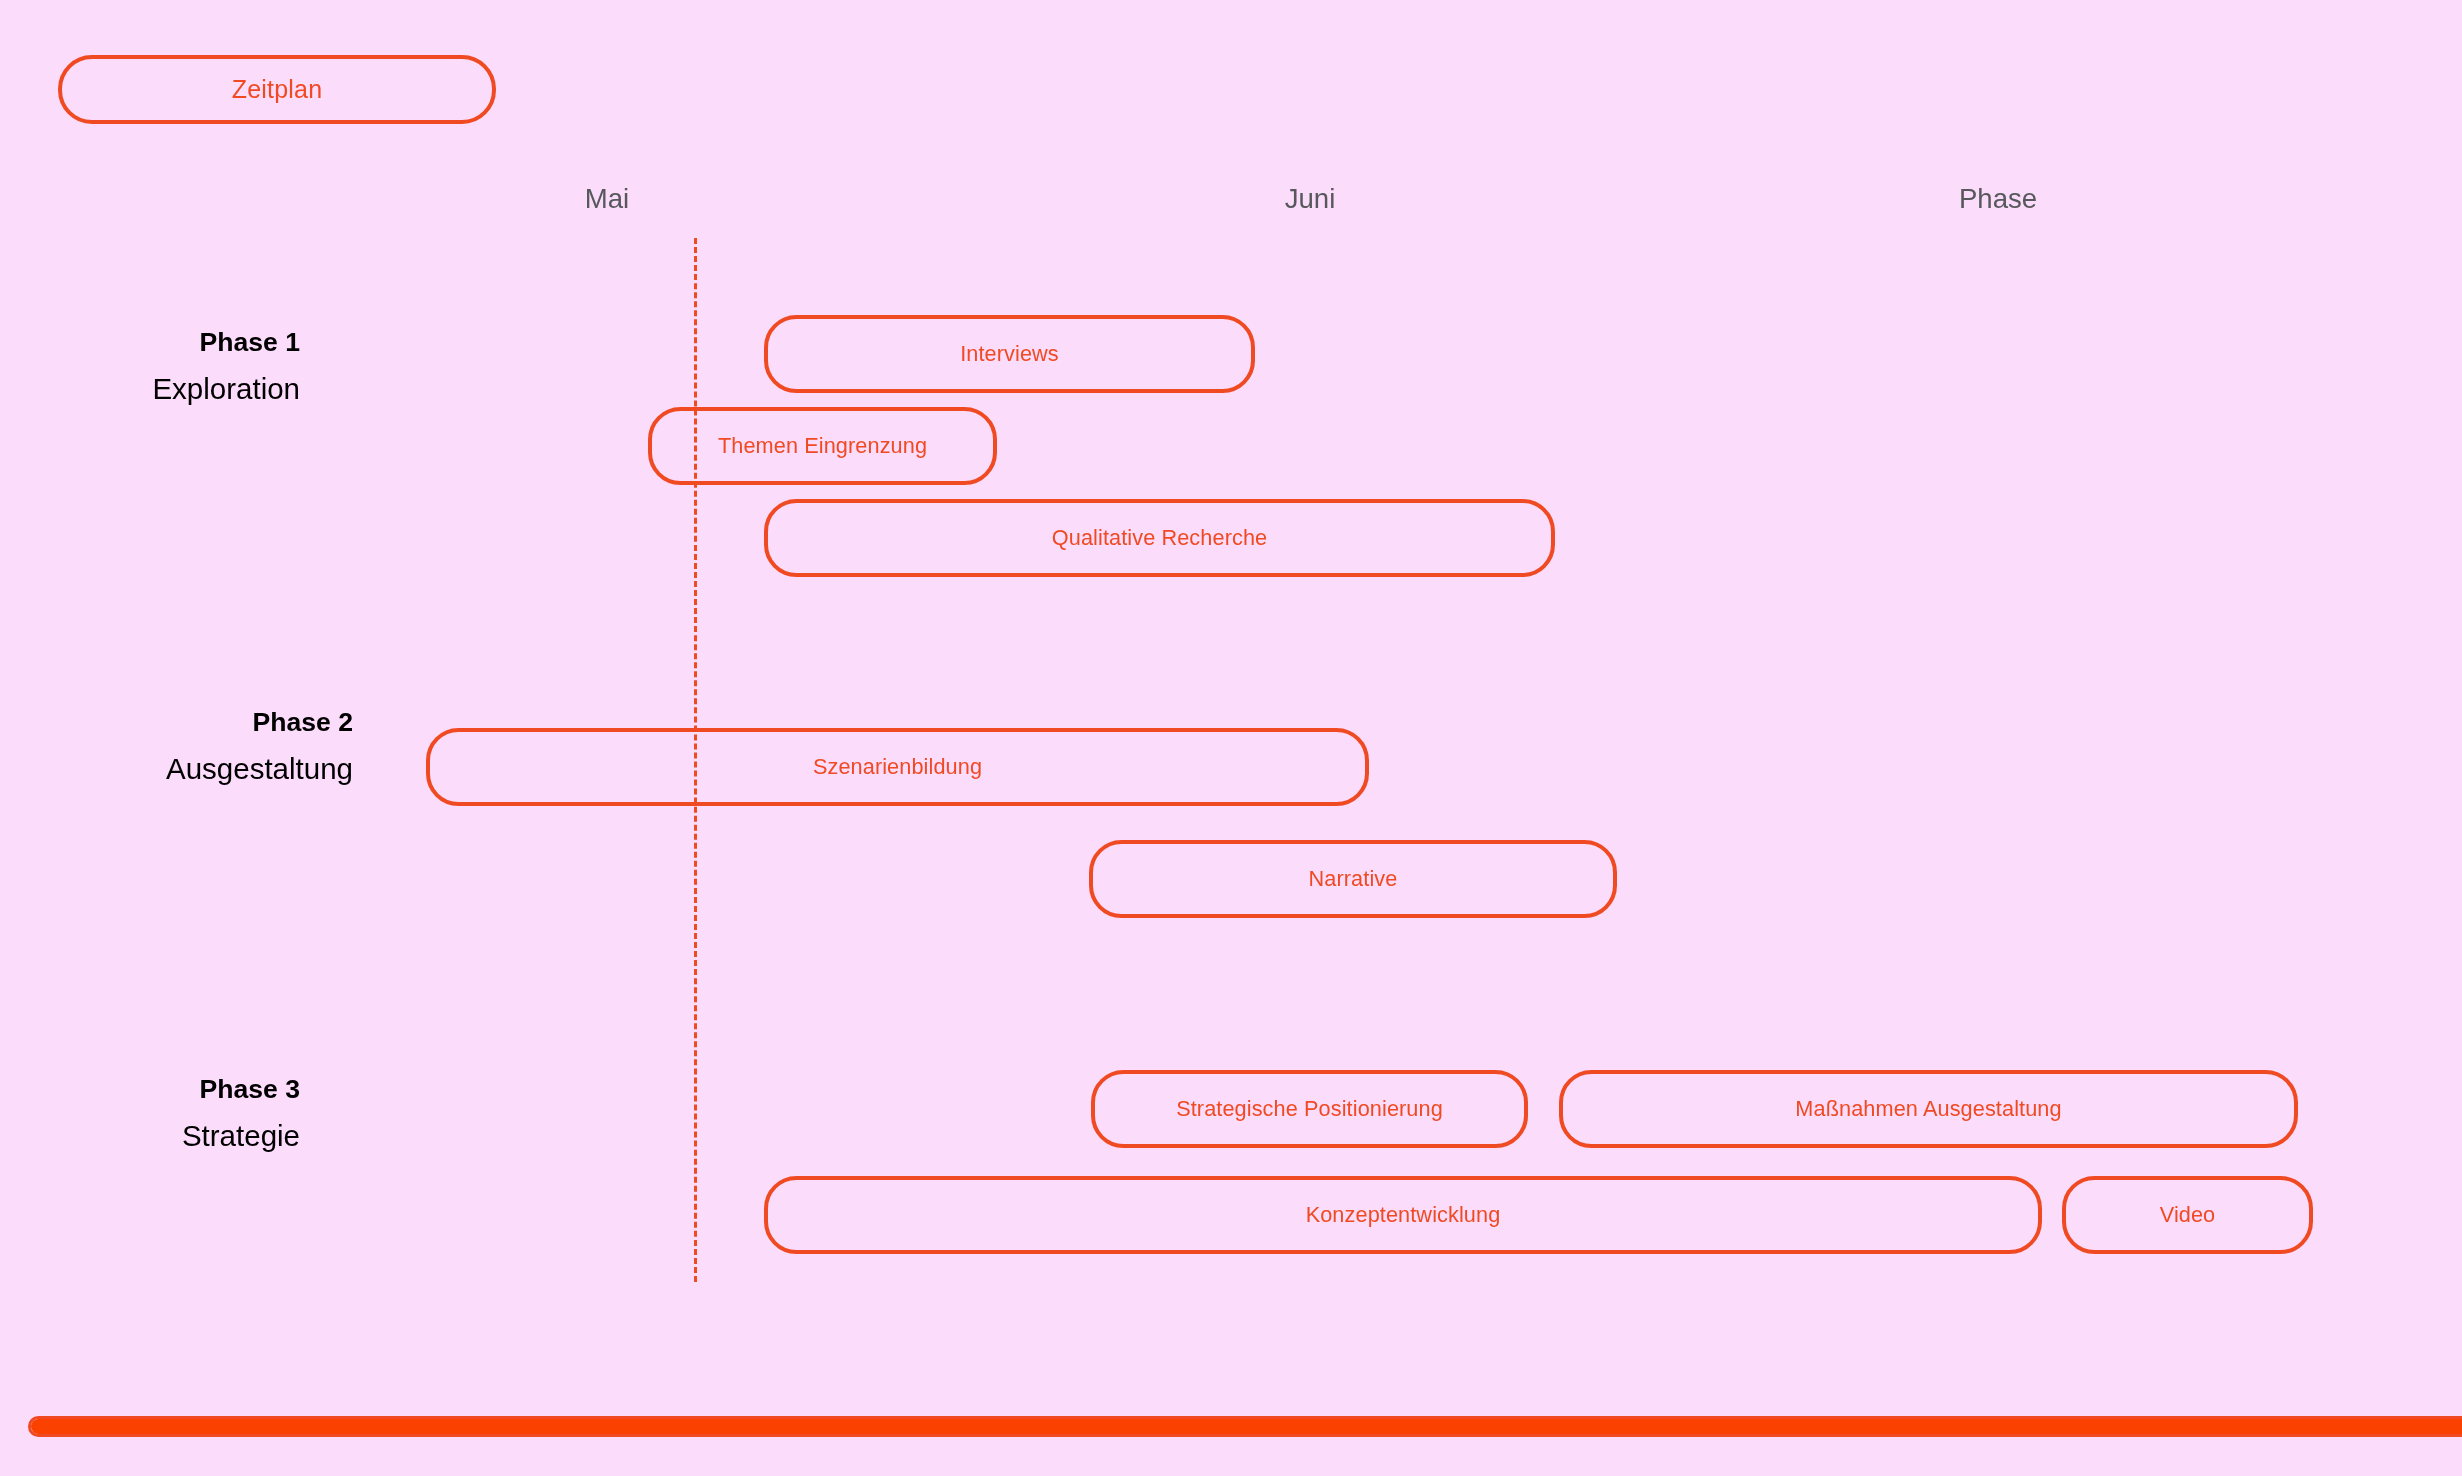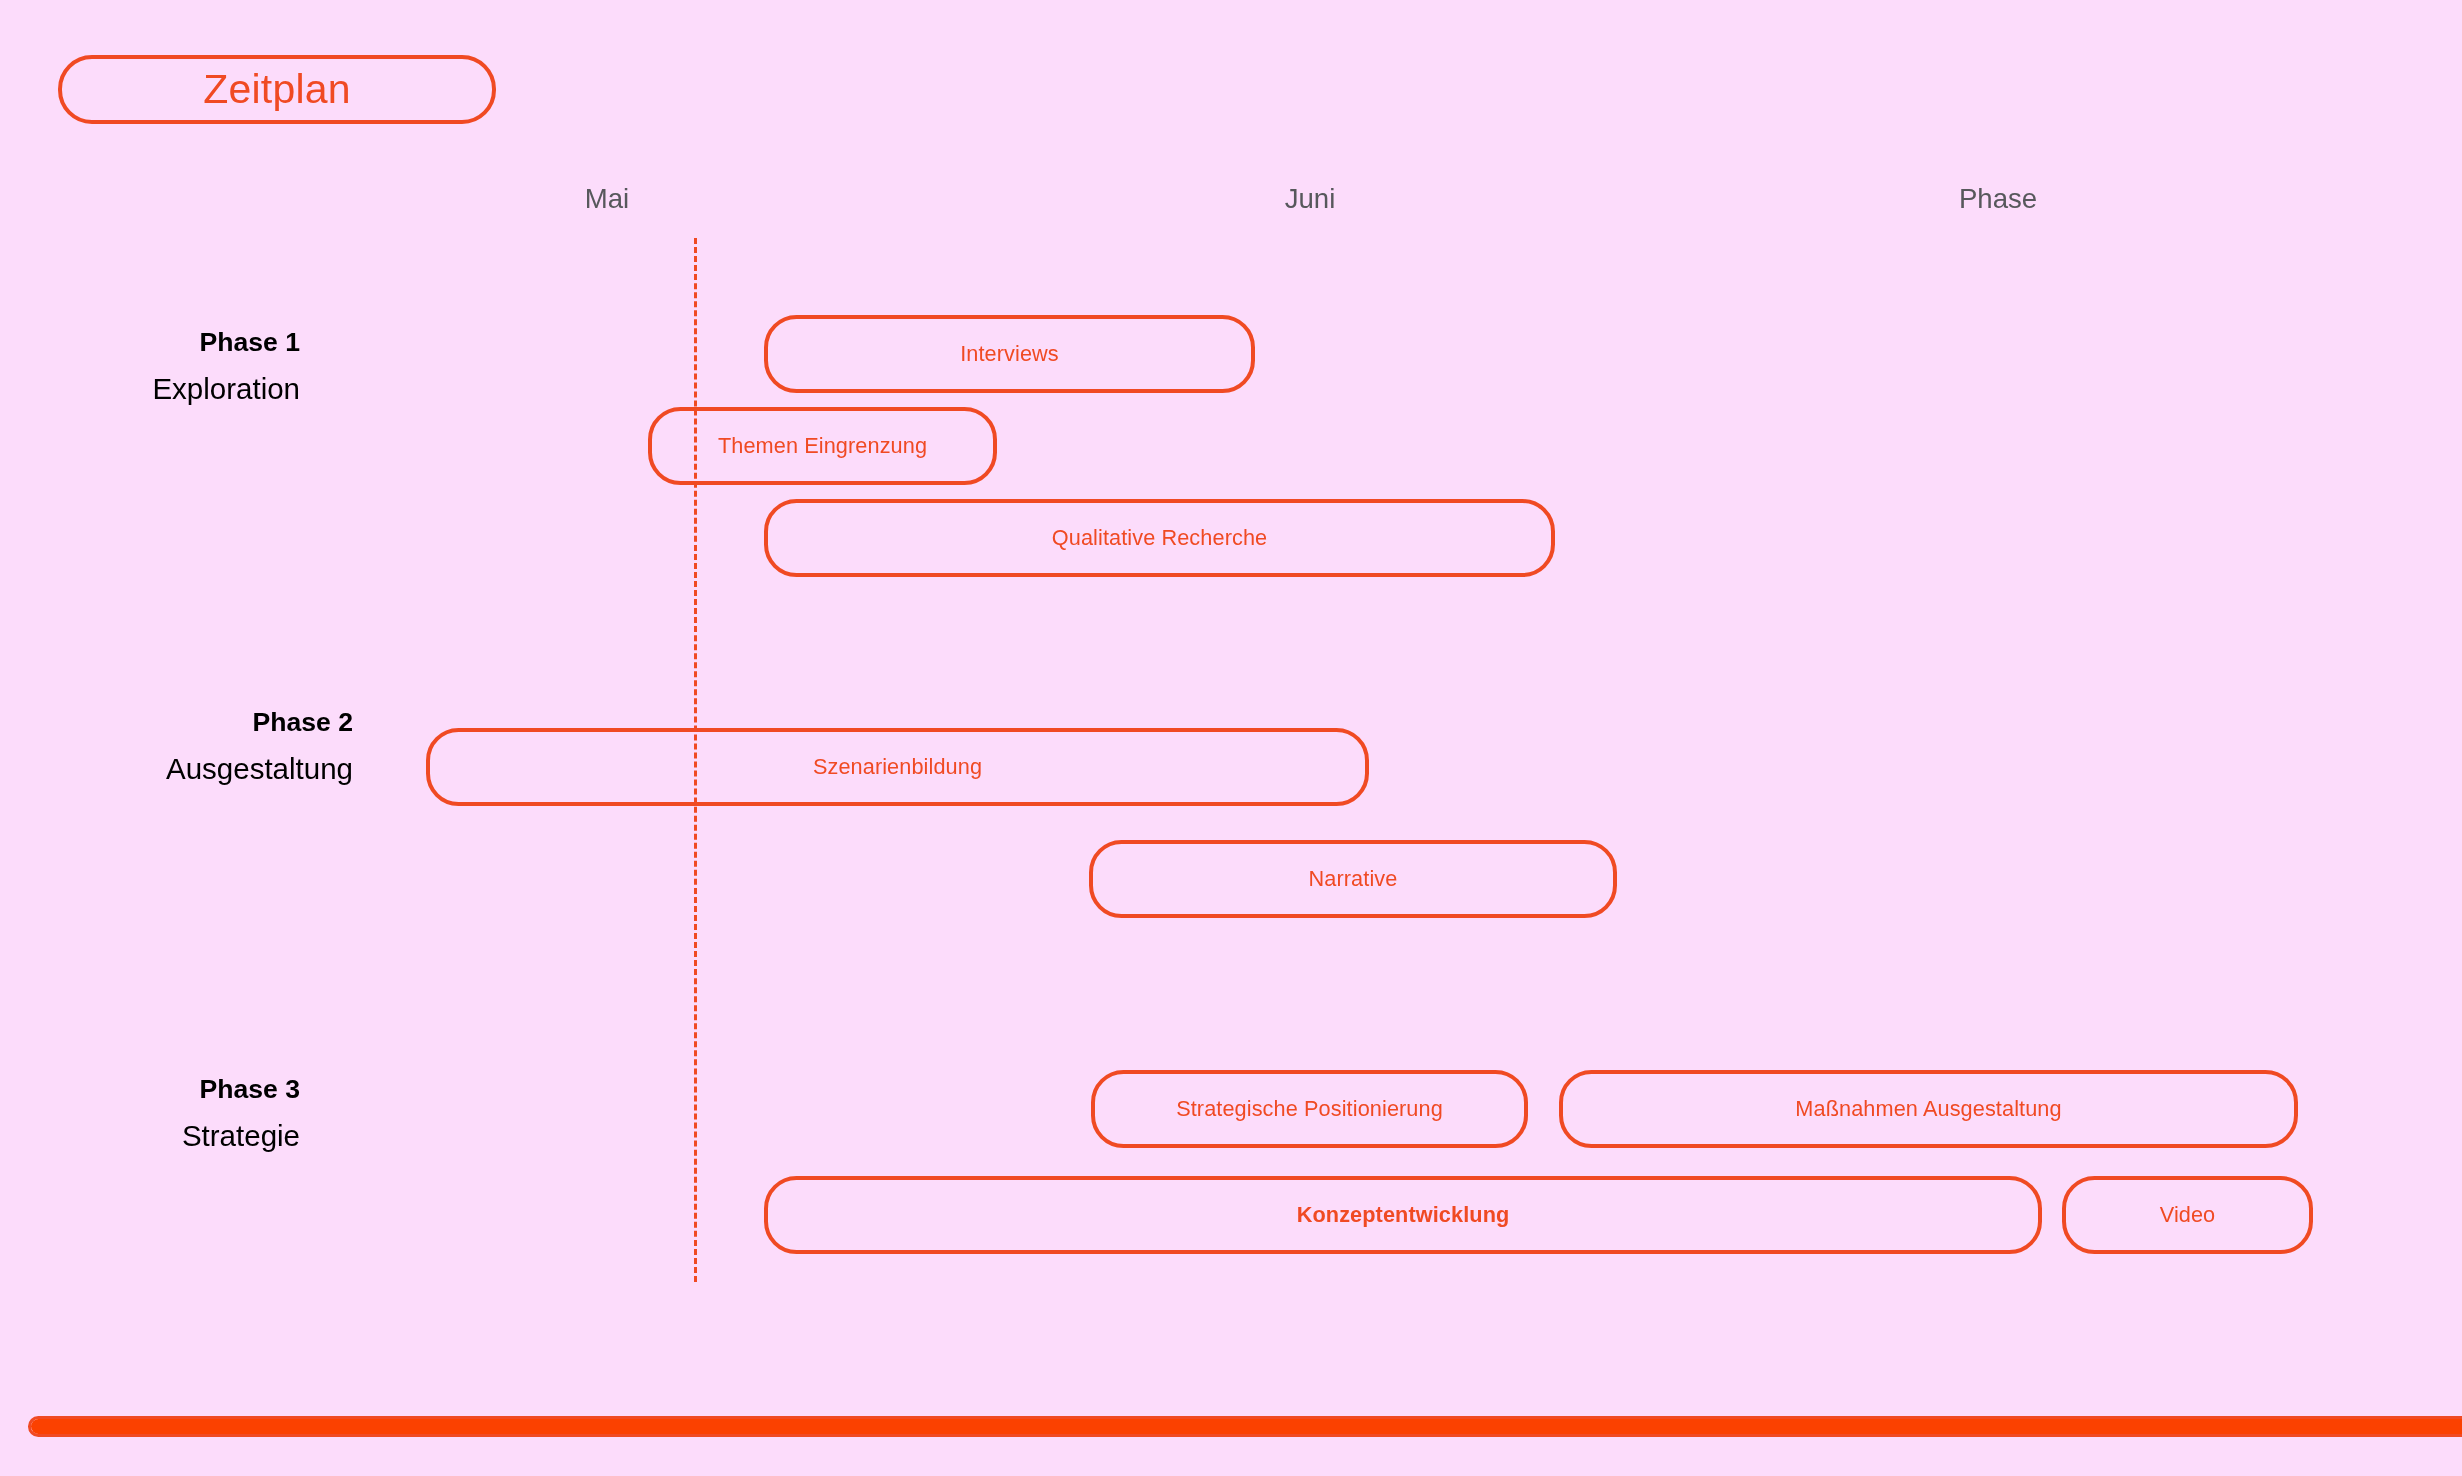--- a/index.html
+++ b/index.html
@@ -26,21 +26,21 @@
     box-sizing: border-box;
     border: 4.4px solid #f04a23;
     border-radius: 34px;
     display: flex;
     align-items: center;
     justify-content: center;
     background: transparent;
   }
   #title-pill .pill-label {
     color: #f04a23;
-    font-size: 41px;
+    font-size: 25px;
     letter-spacing: 0.2px;
     white-space: nowrap;
   }
 
   
   .month-label {
     position: absolute;
     top: 183px;
     color: #57585c;
     font-size: 27.6px;
@@ -162,21 +162,21 @@
     <div class="phase-label" style="right: 2326px; top: 1076px;">
       <span class="phase-num">Phase 3</span>
       <span class="phase-name">Strategie</span>
     </div>
     <div class="task-bar" style="left: 1091px; top: 1070px; width: 437px;">
       <span class="task-label">Strategische Positionierung</span>
     </div>
     <div class="task-bar" style="left: 1559px; top: 1070px; width: 739px;">
       <span class="task-label">Maßnahmen Ausgestaltung</span>
     </div>
-    <div class="task-bar" style="left: 764px; top: 1176px; width: 1278px; font-weight: bold;">
+    <div class="task-bar" style="left: 764px; top: 1176px; width: 1278px;">
       <span class="task-label">Konzeptentwicklung</span>
     </div>
     <div class="task-bar" style="left: 2062px; top: 1176px; width: 251px;">
       <span class="task-label">Video</span>
     </div>
   </div>
 
 <div id="scrollbar-track">
   <div id="scrollbar-thumb" style="width: 96.4%;"></div>
 </div>

